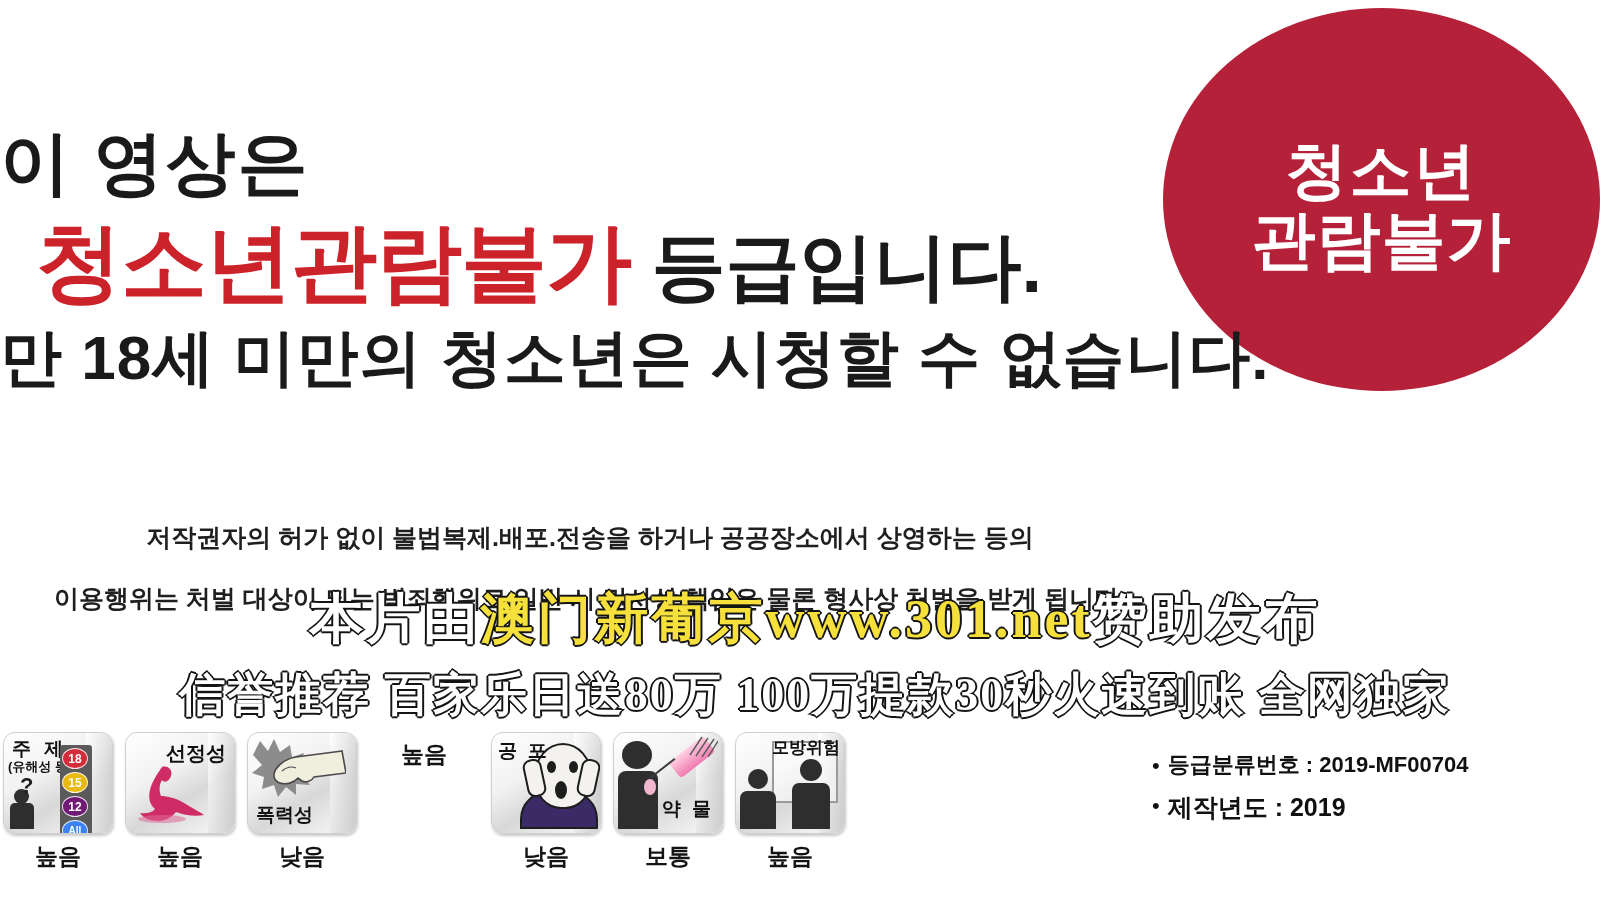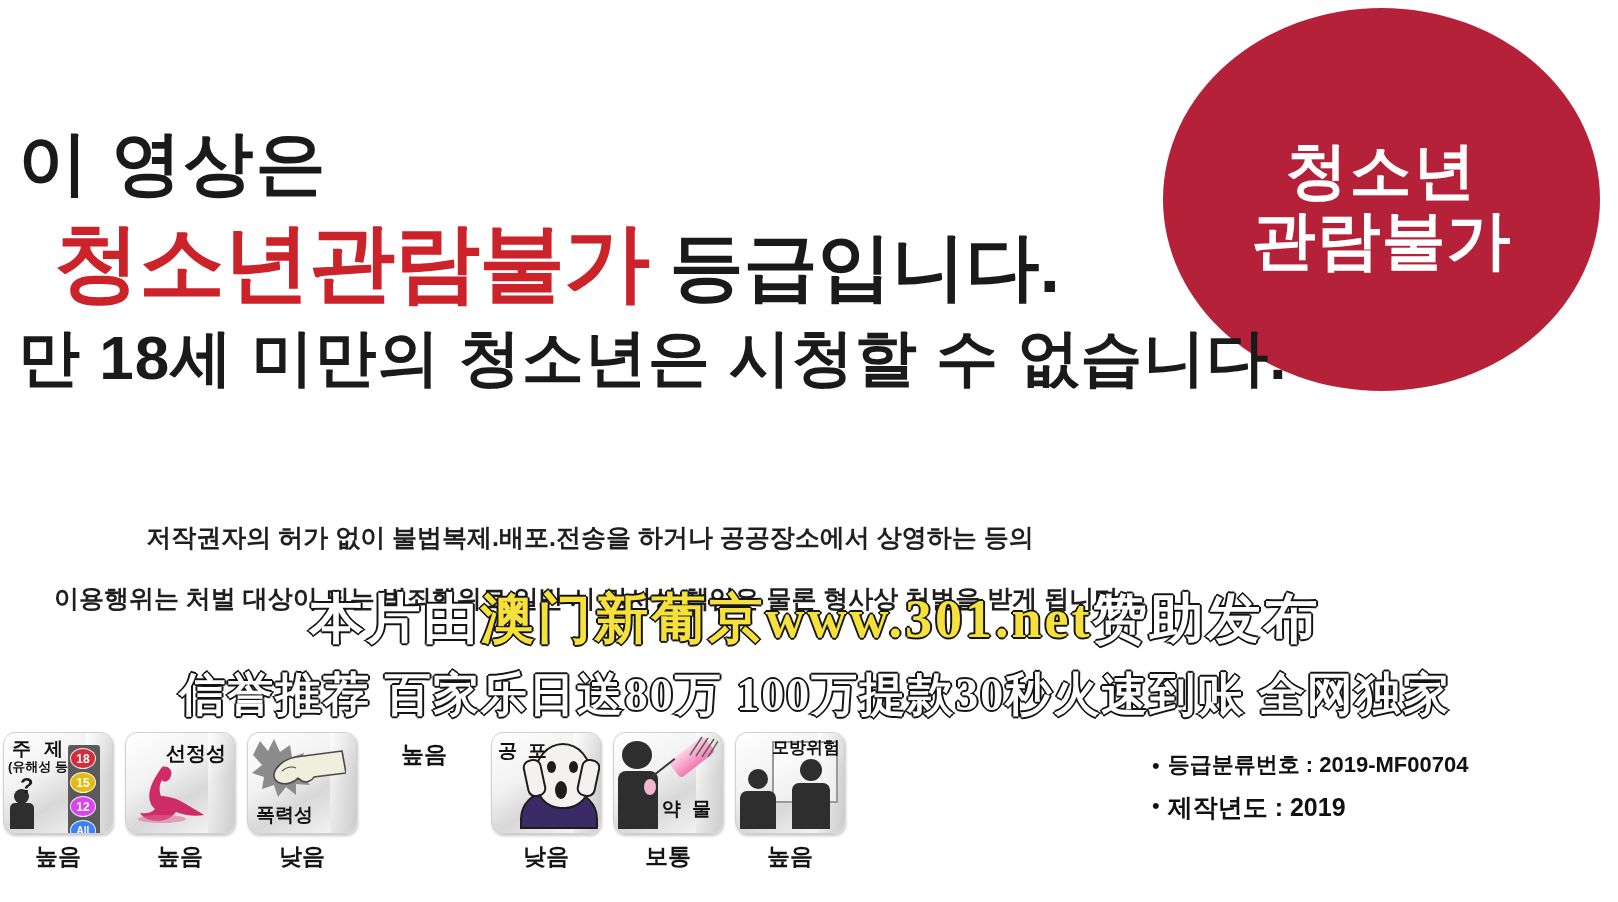--- a/index.html
+++ b/index.html
@@ -47,21 +47,21 @@
     text-align: center;
   }
   .rating-circle .rc-line.rc-line-2 {
     font-size: 64px;
     letter-spacing: 1px;
   }
 
   
   .headline {
     position: absolute;
-    left: 18px;
+    left: 0;
     top: 128px;
     width: 1150px;
   }
   .hl-line {
     white-space: nowrap;
     font-weight: 700;
     color: #1a1a1a;
   }
   .hl-line-1 {
     font-size: 70px;
@@ -214,21 +214,21 @@
   }
   .g-person-body {
     position: absolute;
     background: #2e2e2e;
     z-index: 2;
   }
 
   
   .chip-col {
     position: absolute;
-    right: 12px;
+    right: 20px;
     top: 12px;
     width: 28px;
     display: flex;
     flex-direction: column;
     gap: 3px;
     z-index: 5;
     background: #5a5a5a;
     padding: 3px 2px;
     border-radius: 3px;
   }
@@ -401,21 +401,21 @@
     <div class="icon-cell">
       <div class="icon-tile">
         <div class="tile-label" style="left:8px; top:6px; font-size:19px; letter-spacing:4px;">주 제</div>
         <div class="tile-sub" style="left:4px; top:27px; font-size:13px;">(유해성 등)</div>
         <div style="position:absolute; left:16px; top:40px; font-size:22px; font-weight:700; color:#1d1d1d; z-index:4;">?</div>
         <div class="g-person-head" style="left:10px; top:56px; width:15px; height:15px;"></div>
         <div class="g-person-body" style="left:6px; top:70px; width:24px; height:26px; border-radius:5px 5px 0 0;"></div>
         <div class="chip-col">
           <div class="chip" style="background:#d42d3a;">18</div>
           <div class="chip" style="background:#e8b910;">15</div>
-          <div class="chip" style="background:#d946ef;">12</div>
+          <div class="chip" style="background:#701a75;">12</div>
           <div class="chip" style="background:#3b82f6; font-size:10px;">All</div>
         </div>
       </div>
       <div class="rating-word">높음</div>
     </div>
 
     <div class="icon-cell">
       <div class="icon-tile">
         <div class="tile-label" style="right:8px; top:10px; font-size:20px;">선정성</div>
         <svg class="silhouette" viewBox="0 0 74 62">

